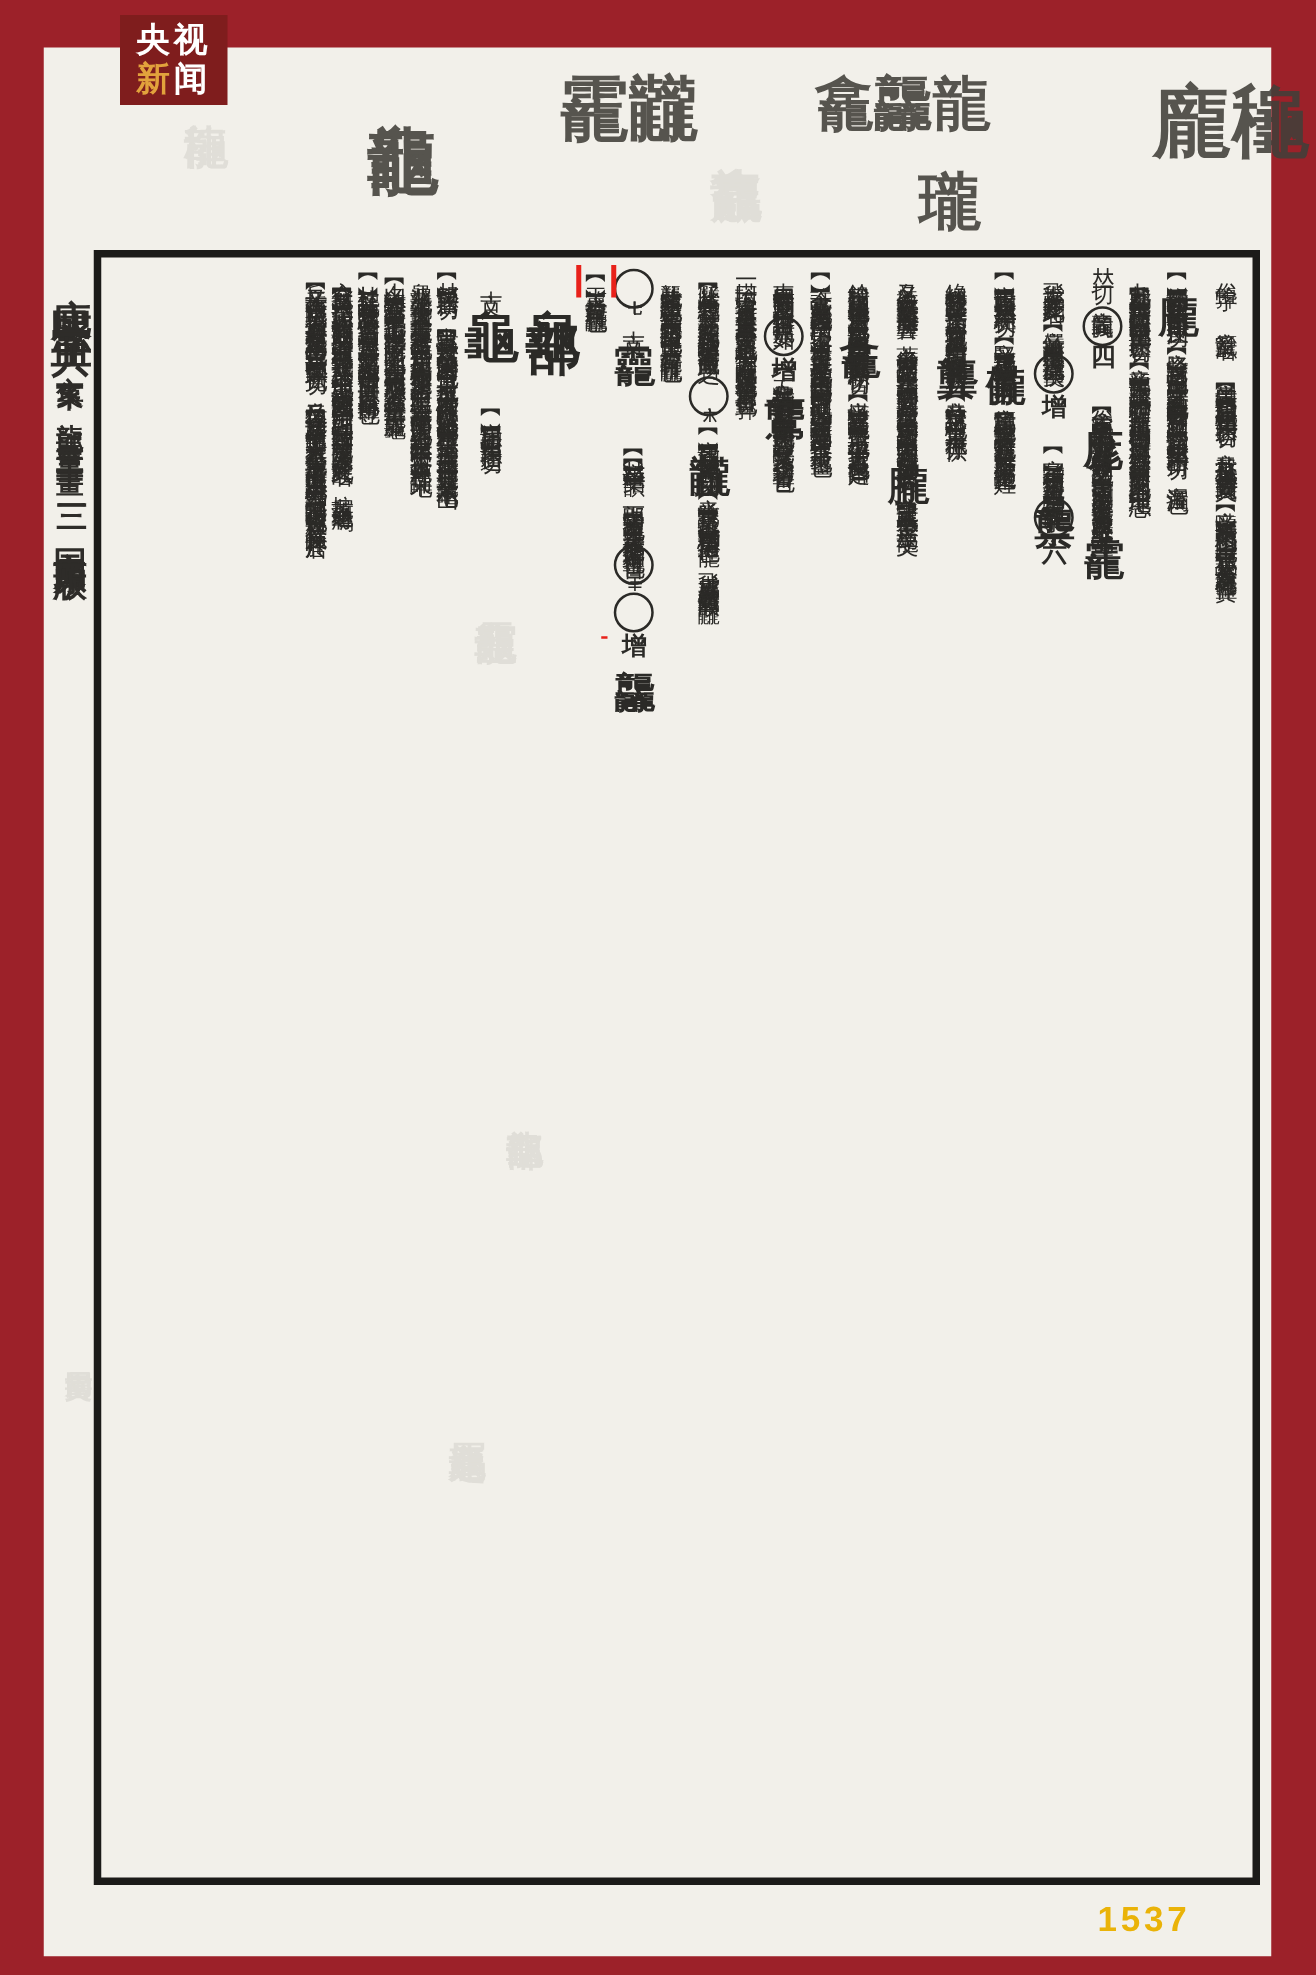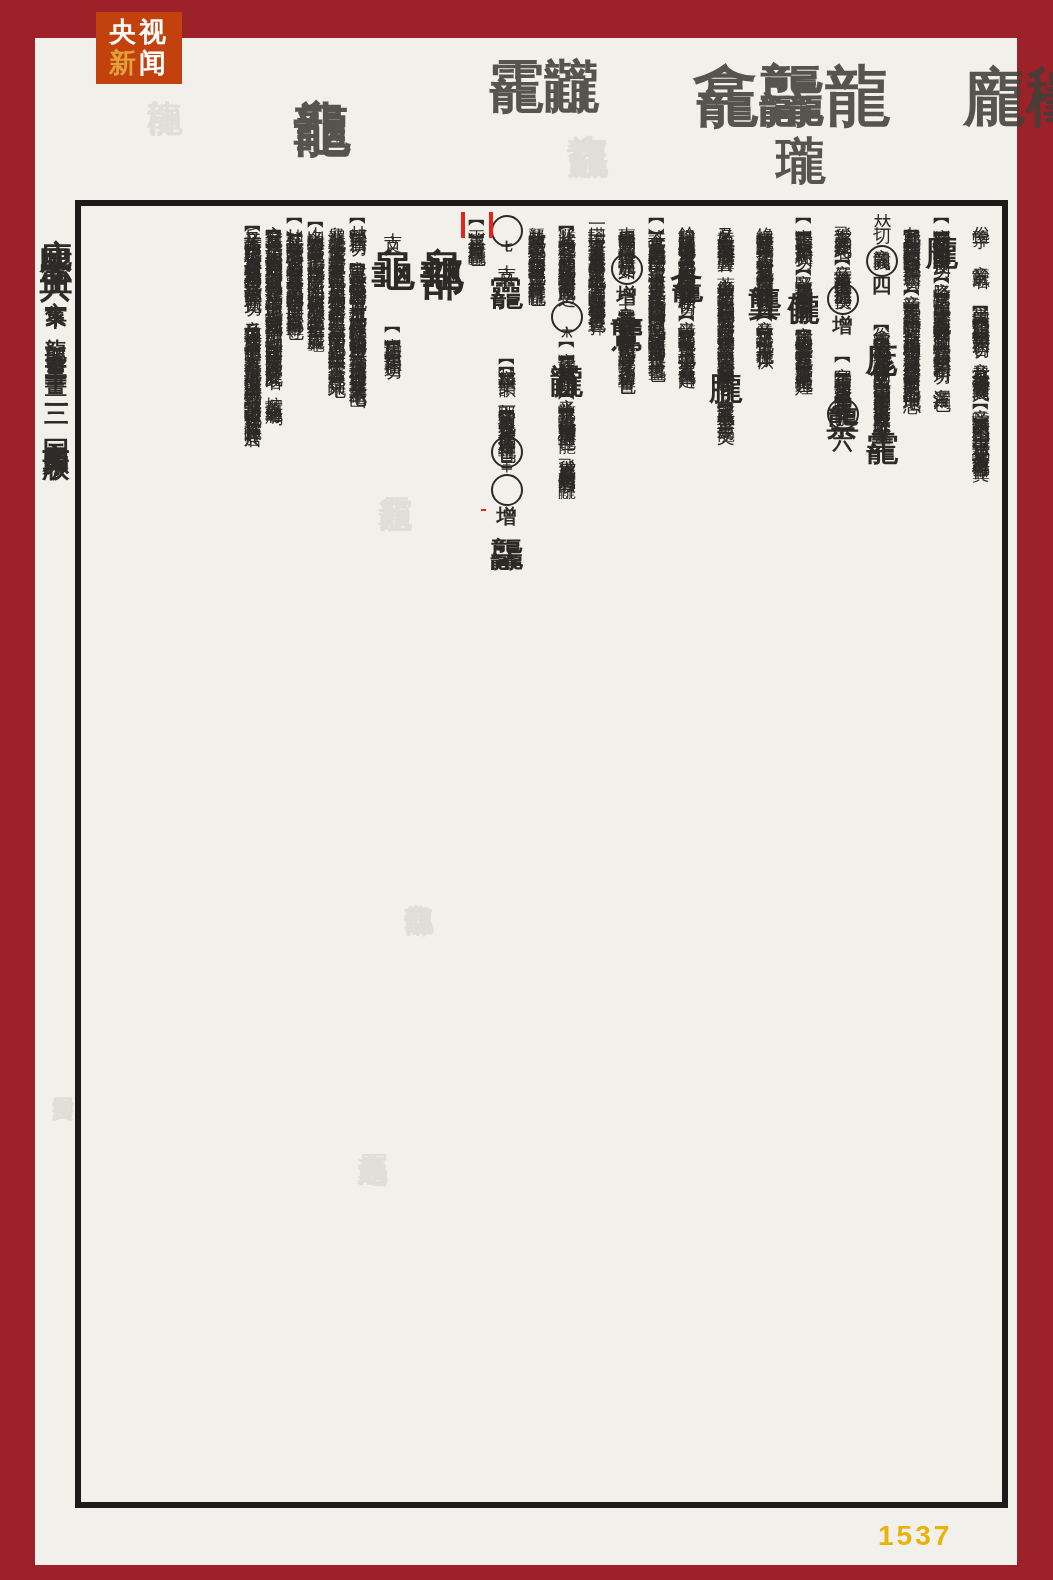--- a/index.html
+++ b/index.html
@@ -8,30 +8,30 @@
     background:#9c2129;
     font-family:"Liberation Serif","DejaVu Serif",serif;
   }
   .page{
     position:absolute;left:35px;top:38px;width:982px;height:1527px;
     background:#f2f0ea;
   }
   
   .logo{
     position:absolute;left:96px;top:12px;width:86px;height:72px;
-    background:#c2410c;color:#fff;z-index:30;
+    background:#7f1d1d;color:#fff;z-index:30;
     display:flex;flex-direction:column;align-items:center;justify-content:center;
     font-weight:bold;font-size:27px;line-height:31px;letter-spacing:3px;
     font-family:"Liberation Sans","DejaVu Sans",sans-serif;
   }
   .logo .l2::first-letter{color:#e2a23c;}
   
   .seal{position:absolute;color:#413f39;opacity:.88;z-index:5;
     font-weight:bold;text-align:center;}
-  .seal.h{white-space:nowrap;margin-left:41px;}
+  .seal.h{white-space:nowrap;}
   .seal.v{writing-mode:vertical-rl;}
   .ghost{position:absolute;color:#77756e;opacity:.14;writing-mode:vertical-rl;
     font-weight:bold;z-index:1;}
   
   .frame{
     position:absolute;left:75px;top:200px;width:933px;height:1308px;
     border:6px solid #1c1b19;box-sizing:border-box;background:transparent;z-index:10;
   }
   
   .margin{
@@ -76,21 +76,21 @@
 <div class="page"></div>
 
 <div class="logo">
   <span class="l1">央视</span>
   <span class="l2">新闻</span>
 </div>
 
 <div id="sealHeader">
     <div class="seal v" style="left: 283px; top: 52px; font-size: 58px;">龍龜</div>
     <div class="seal h" style="left: 447px; top: 50px; font-size: 56px;">靇龖</div>
-    <div class="seal h" style="left: 652px; top: 52px; font-size: 66px;">龕龘龍</div>
+    <div class="seal h" style="left: 652px; top: 52px; font-size: 47px;">龕龘龍</div>
     <div class="seal h" style="left: 735px; top: 128px; font-size: 50px;">瓏</div>
     <div class="seal h" style="left: 922px; top: 55px; font-size: 63px;">龐龝</div>
   </div>
 <div id="ghosts">
     <div class="ghost" style="left: 560px; top: 100px; font-size: 42px;">龍龕麤</div>
     <div class="ghost" style="left: 372px; top: 470px; font-size: 34px;">龜龍靈龜</div>
     <div class="ghost" style="left: 398px; top: 880px; font-size: 30px;">龜部龍龜</div>
     <div class="ghost" style="left: 352px; top: 1130px; font-size: 30px;">龍龜之屬</div>
     <div class="ghost" style="left: 140px; top: 70px; font-size: 36px;">龝龍</div>
     <div class="ghost" style="left: 48px; top: 1080px; font-size: 22px;">同文書局</div>

